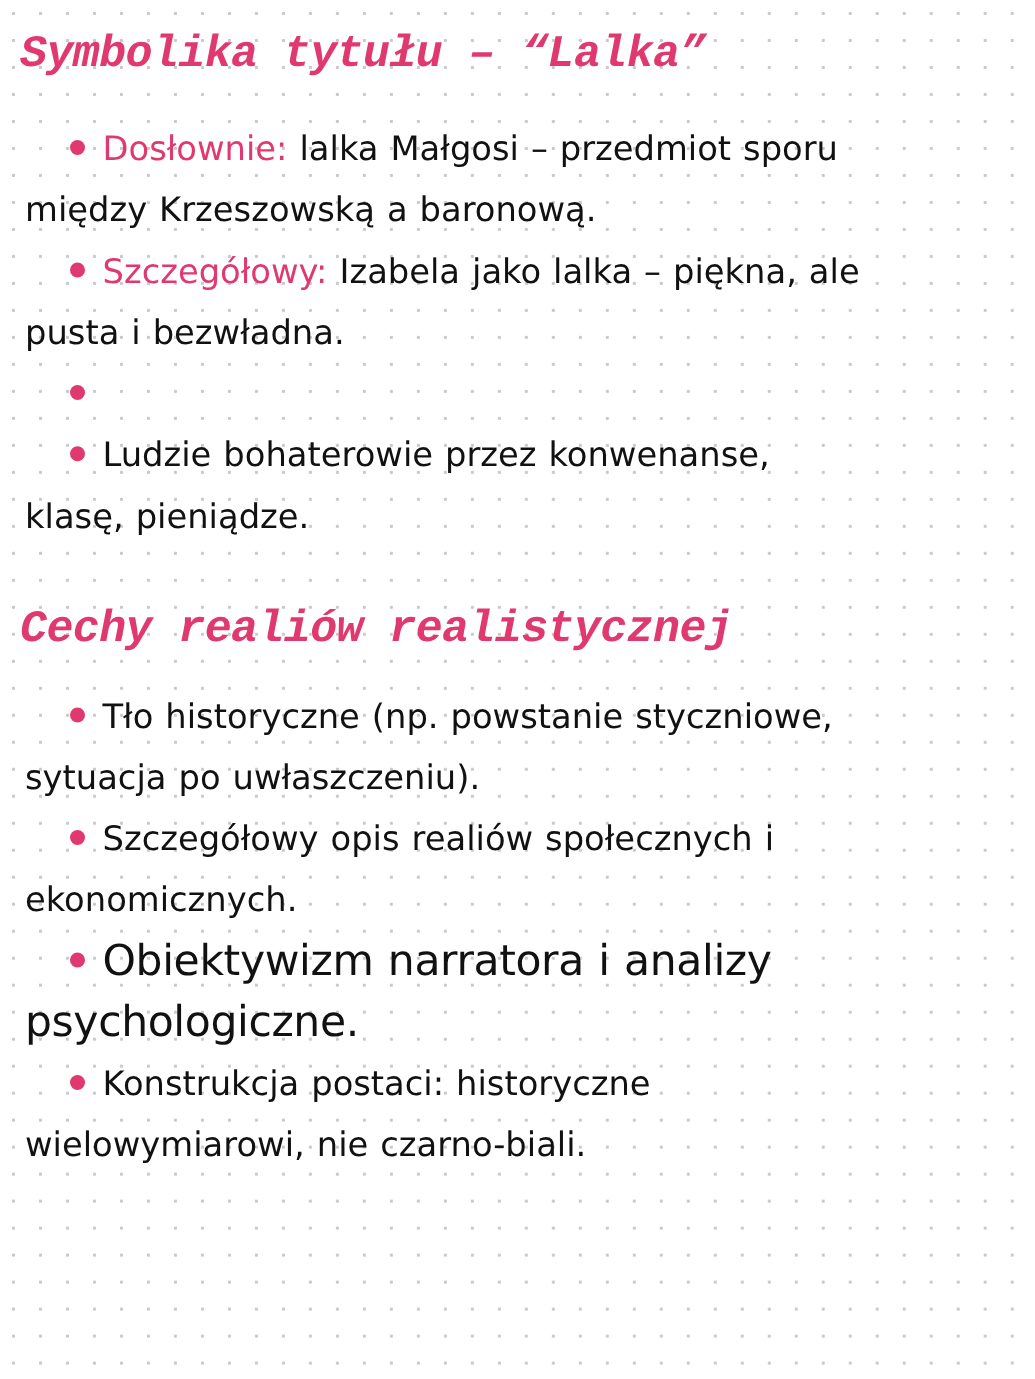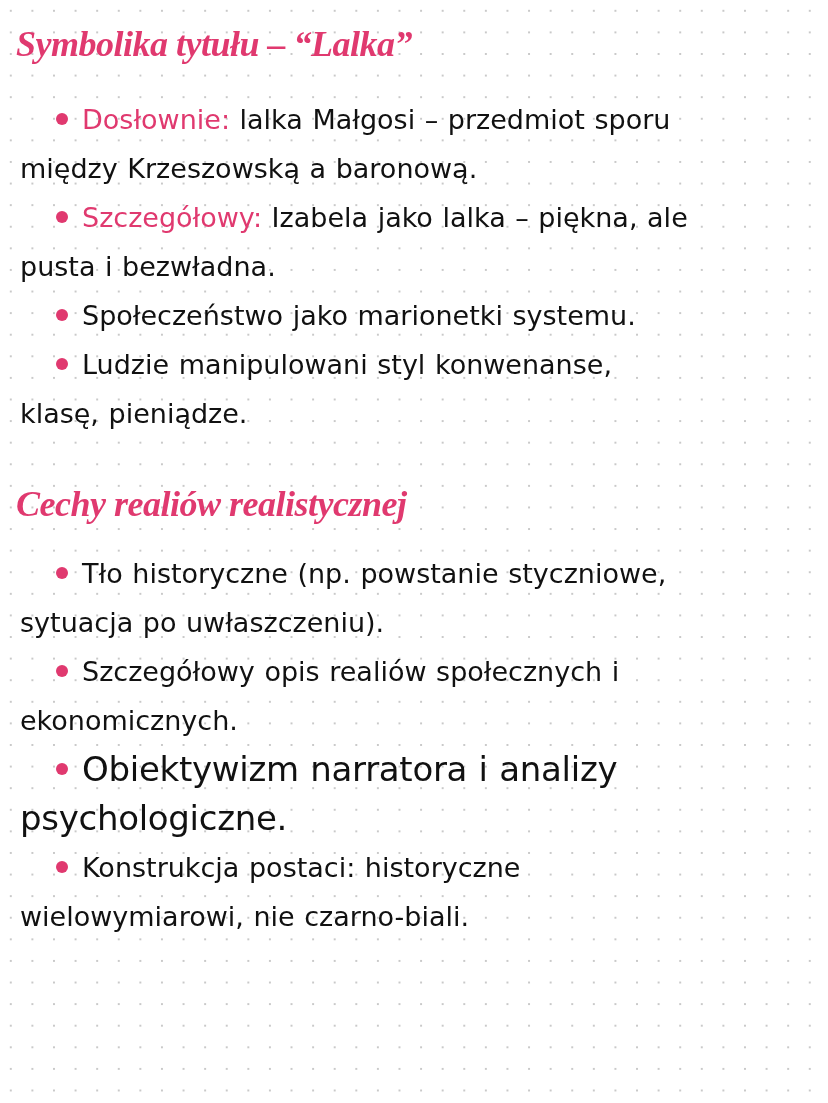--- a/index.html
+++ b/index.html
@@ -22,21 +22,21 @@
       position: absolute;
       left: 0;
       top: 0;
       width: 828px;
       height: 1103px;
     }
     .heading {
       position: absolute;
       left: 16px;
       margin: 0;
-      font-family: Liberation Serif, serif;
+      font-family: Liberation Mono, monospace;
       font-style: italic;
       font-weight: bold;
       color: #e0396f;
       font-size: 36px;
       letter-spacing: -0.5px;
       line-height: 1;
       white-space: nowrap;
     }
     .heading-1 { top: 26px; }
     .heading-2 { top: 486px; }
@@ -85,24 +85,24 @@
   <h1 class="heading heading-1">Symbolika tytułu – “Lalka”</h1>
 
   <ul class="list list-1">
     <li class="item" style="width:700px;">
       <span class="bullet"></span><span class="label">Dosłownie:</span><span> lalka Małgosi – przedmiot sporu między Krzeszowską a baronową.</span>
     </li>
     <li class="item" style="width:720px;">
       <span class="bullet"></span><span class="label">Szczegółowy:</span><span> Izabela jako lalka – piękna, ale pusta i bezwładna.</span>
     </li>
     <li class="item">
-      <span class="bullet"></span><span>Społeczeństwo jako marionetki systemu.</span>
+      <span class="bullet"></span>
     </li>
     <li class="item" style="width:680px;">
-      <span class="bullet"></span><span>Ludzie manipulowani styl konwenanse, klasę, pieniądze.</span>
+      <span class="bullet"></span><span>Ludzie bohaterowie przez konwenanse, klasę, pieniądze.</span>
     </li>
   </ul>
 
   <h2 class="heading heading-2">Cechy realiów realistycznej</h2>
 
   <ul class="list list-2">
     <li class="item" style="width:720px;">
       <span class="bullet"></span><span>Tło historyczne (np. powstanie styczniowe, sytuacja po uwłaszczeniu).</span>
     </li>
     <li class="item" style="width:680px;">

